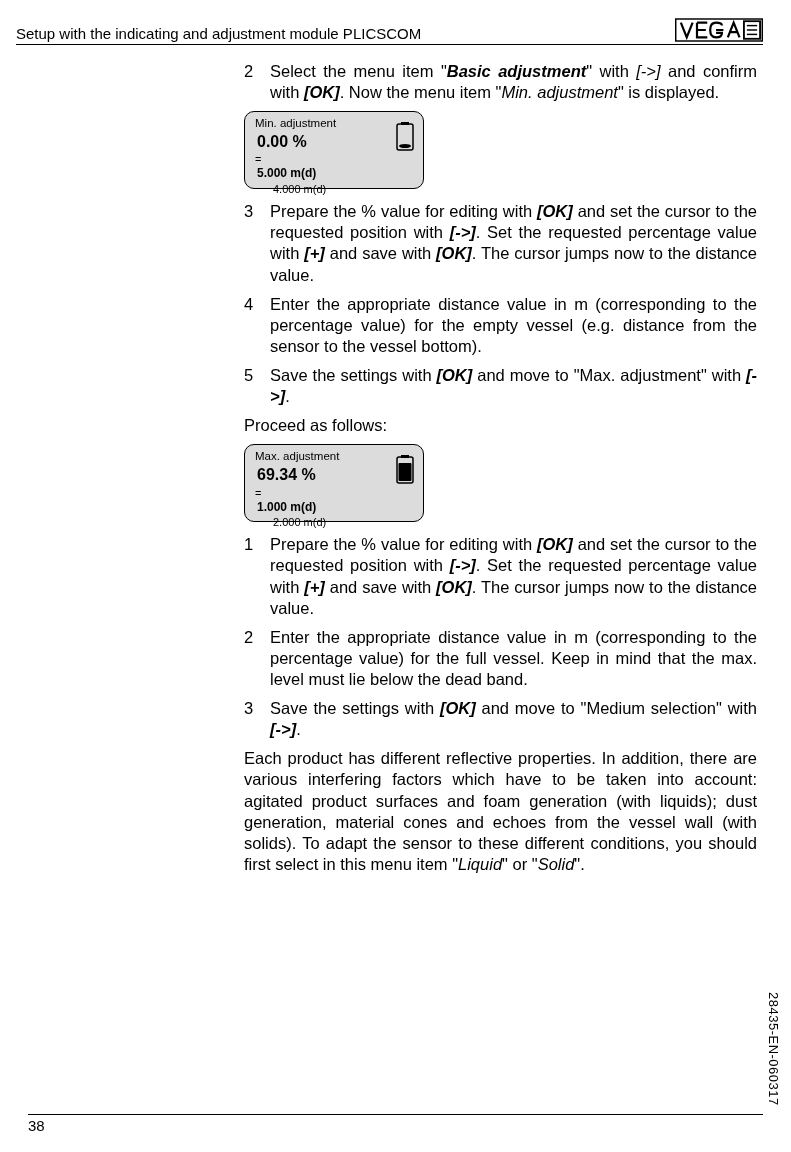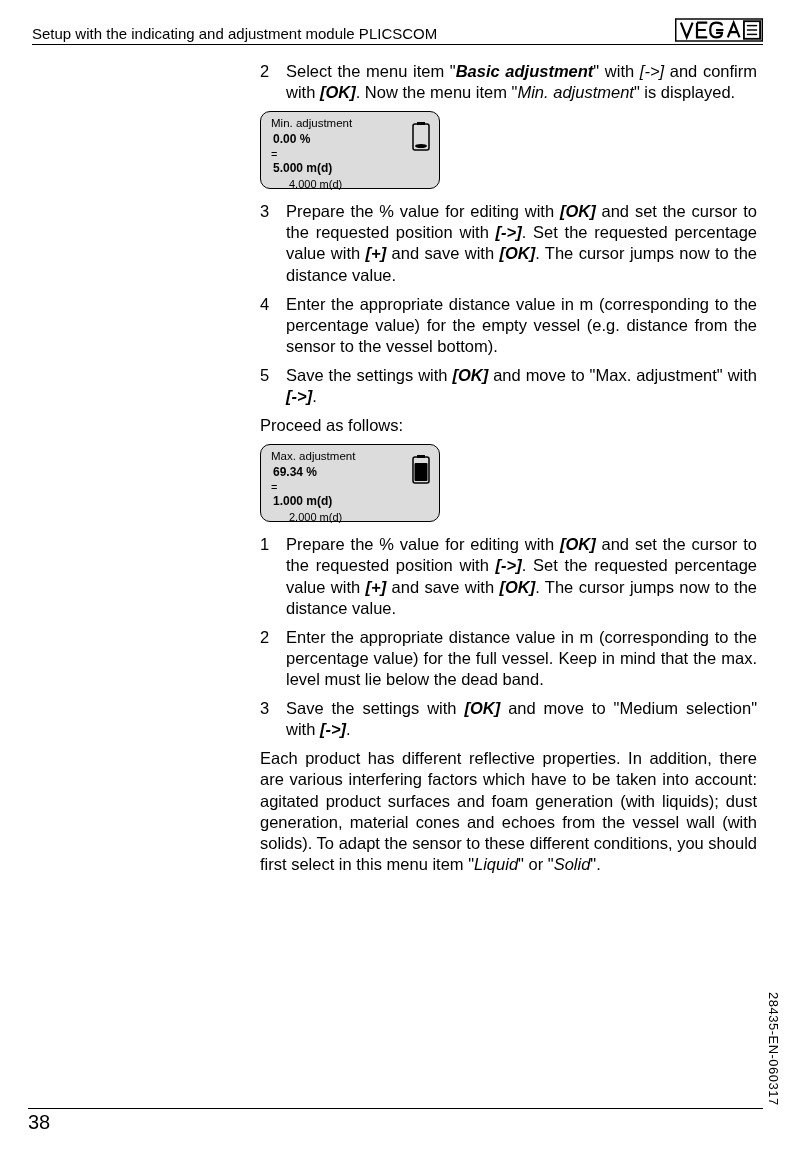--- a/index.html
+++ b/index.html
@@ -5,21 +5,21 @@
     * { margin: 0; padding: 0; box-sizing: border-box; }
     body {
       font-family: Arial, Helvetica, sans-serif;
       width: 791px;
       height: 1152px;
       position: relative;
       background: #fff;
       color: #000;
     }
     .page {
-      padding: 18px 28px 20px 32px;
+      padding: 18px 28px 20px 16px;
       height: 100%;
       position: relative;
     }
     .header {
       display: flex;
       justify-content: space-between;
       align-items: flex-end;
       border-bottom: 1.5px solid #000;
       padding-bottom: 2px;
       margin-bottom: 16px;
@@ -64,21 +64,21 @@
       font-size: 12px;
       position: relative;
       font-family: Arial, sans-serif;
     }
     .display-box .db-title {
       font-size: 11.5px;
       margin-bottom: 1px;
     }
     .display-box .db-percent {
       font-weight: bold;
-      font-size: 12px;
+      font-size: 16px;
       margin-left: 2px;
     }
     .display-box .db-eq {
       font-size: 11px;
       margin-left: 0px;
     }
     .display-box .db-dist {
       font-weight: bold;
       font-size: 12px;
       margin-left: 2px;
@@ -96,21 +96,21 @@
     }
     .footer {
       position: absolute;
       bottom: 18px;
       left: 28px;
       right: 28px;
       border-top: 1.5px solid #000;
       padding-top: 2px;
       display: flex;
       justify-content: space-between;
-      font-size: 20px;
+      font-size: 15px;
     }
     .vertical-code {
       position: absolute;
       right: 10px;
       bottom: 46px;
       writing-mode: vertical-rl;
       font-size: 13px;
       letter-spacing: 0.5px;
     }
     .italic { font-style: italic; }

